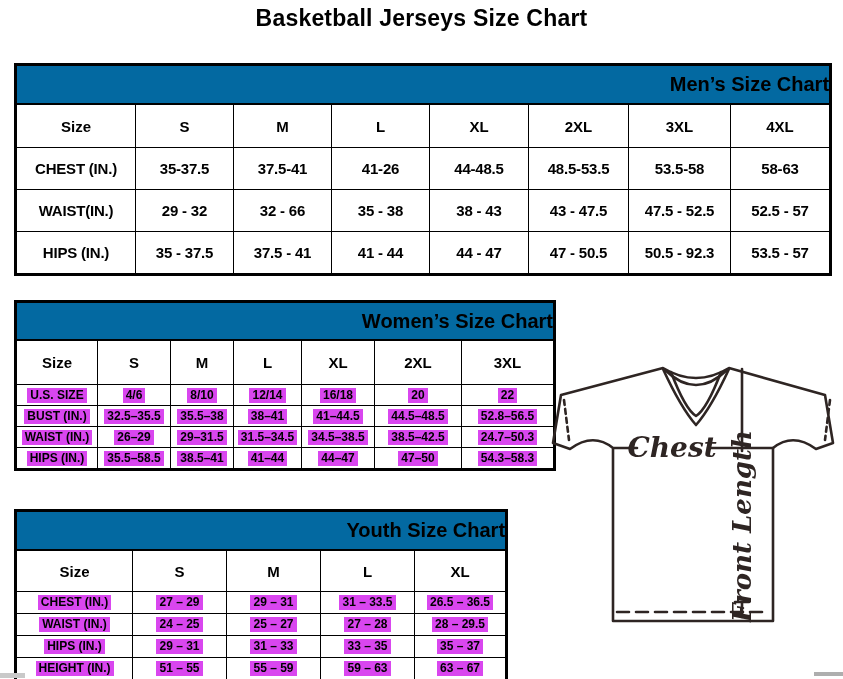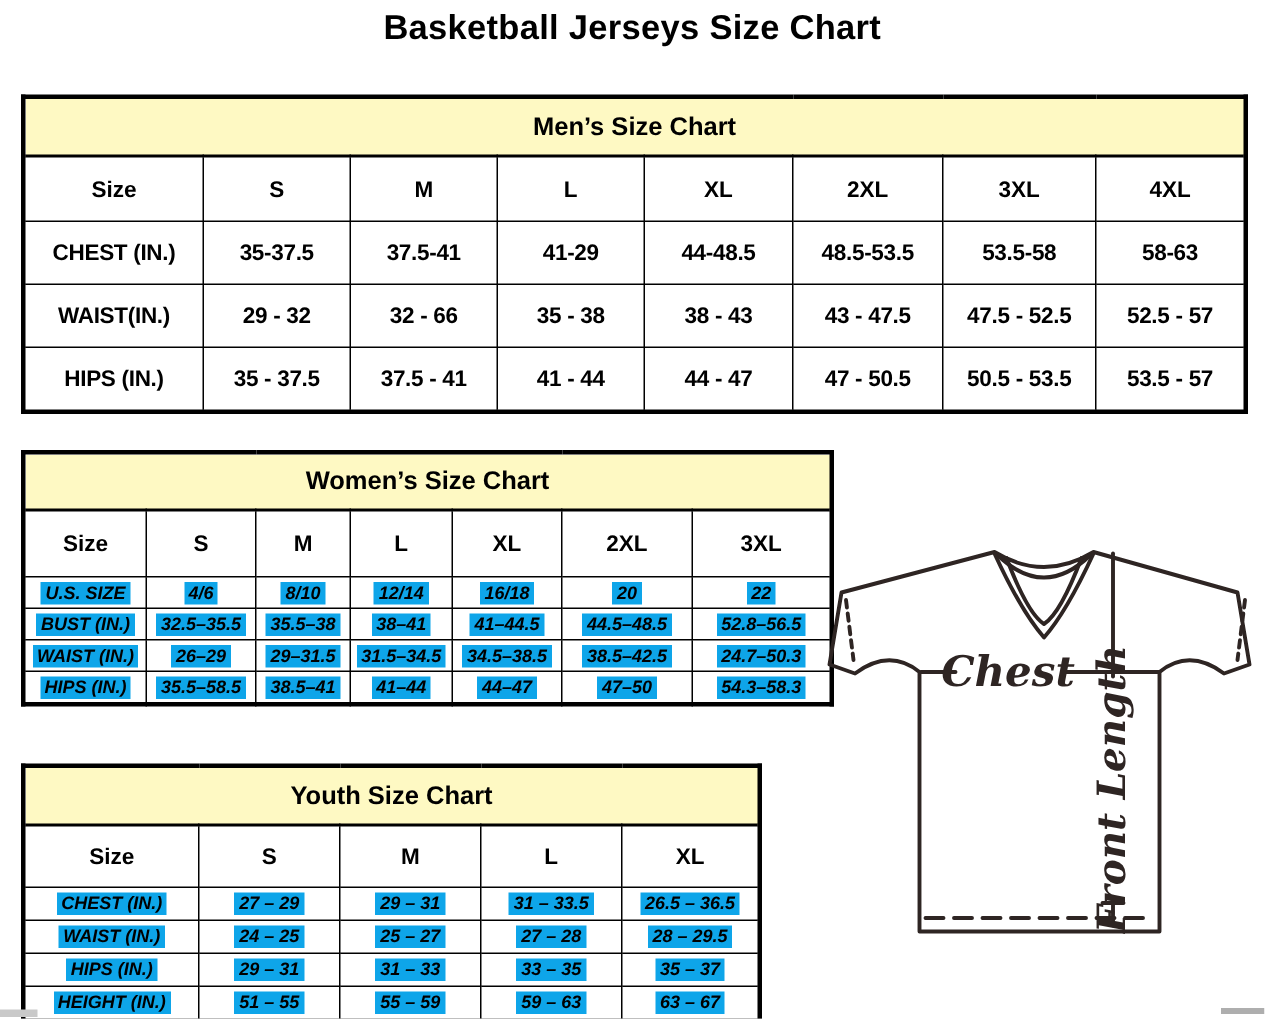--- a/index.html
+++ b/index.html
@@ -12,37 +12,37 @@
     font-size:23px;font-weight:bold;letter-spacing:0.2px;
   }
   table.sizechart{
     position:absolute;border-collapse:collapse;table-layout:fixed;
     background:#fff;border:3px solid #000;
   }
   table.sizechart td{
     border:1px solid #000;text-align:center;vertical-align:middle;
     font-weight:bold;padding:0;overflow:hidden;white-space:nowrap;
   }
-  tr.cap td{background:#fef9c3;font-size:17px;border-bottom:2px solid #000;}
+  tr.cap td{background:#0369a1;font-size:20px;border-bottom:2px solid #000;text-align:right;}
   
   #mens{left:14px;top:63px;width:815px;}
   #mens tr.cap td{height:37px;}
   #mens tr.hdr td{height:42px;font-size:15px;}
   #mens tr.data td{height:41px;font-size:15px;letter-spacing:-0.2px;}
   
   #womens{left:14px;top:300px;width:539px;padding-left:44px;}
   #womens tr.cap td{height:36px;}
   #womens tr.hdr td{height:43px;font-size:15px;}
   #womens tr.data td{height:20px;font-size:12px;}
   
   #youth{left:14px;top:496px;width:491px;margin-top:13px;}
   #youth tr.cap td{height:37px;}
   #youth tr.hdr td{height:40px;font-size:15px;}
   #youth tr.data td{height:21px;font-size:12px;}
-  .hl{background:#0ea5e9;padding:0 3px;display:inline-block;line-height:1.25;font-style:italic;}
+  .hl{background:#d946ef;padding:0 3px;display:inline-block;line-height:1.25;}
   
   .jersey-wrap{position:absolute;left:551px;top:354px;width:292px;height:322px;}
   
   .sb{position:absolute;}
   .sb-left{left:0;top:673px;width:25px;height:5px;background:#c9c9c9;}
   .sb-right{left:814px;top:672px;width:29px;height:4px;background:#aeaeae;}
 </style>
 </head>
 <body>
 
@@ -70,21 +70,21 @@
         <td>L</td>
         <td>XL</td>
         <td>2XL</td>
         <td>3XL</td>
         <td>4XL</td>
       </tr>
       <tr class="data">
         <td>CHEST (IN.)</td>
         <td>35-37.5</td>
         <td>37.5-41</td>
-        <td>41-29</td>
+        <td>41-26</td>
         <td>44-48.5</td>
         <td>48.5-53.5</td>
         <td>53.5-58</td>
         <td>58-63</td>
       </tr>
       <tr class="data">
         <td>WAIST(IN.)</td>
         <td>29 - 32</td>
         <td>32 - 66</td>
         <td>35 - 38</td>
@@ -93,21 +93,21 @@
         <td>47.5 - 52.5</td>
         <td>52.5 - 57</td>
       </tr>
       <tr class="data">
         <td>HIPS (IN.)</td>
         <td>35 - 37.5</td>
         <td>37.5 - 41</td>
         <td>41 - 44</td>
         <td>44 - 47</td>
         <td>47 - 50.5</td>
-        <td>50.5 - 53.5</td>
+        <td>50.5 - 92.3</td>
         <td>53.5 - 57</td>
       </tr>
     </tbody>
   </table>
 
 <table class="sizechart" id="womens">
     <colgroup>
       <col style="width:82px">
       <col style="width:73px">
       <col style="width:63px">

